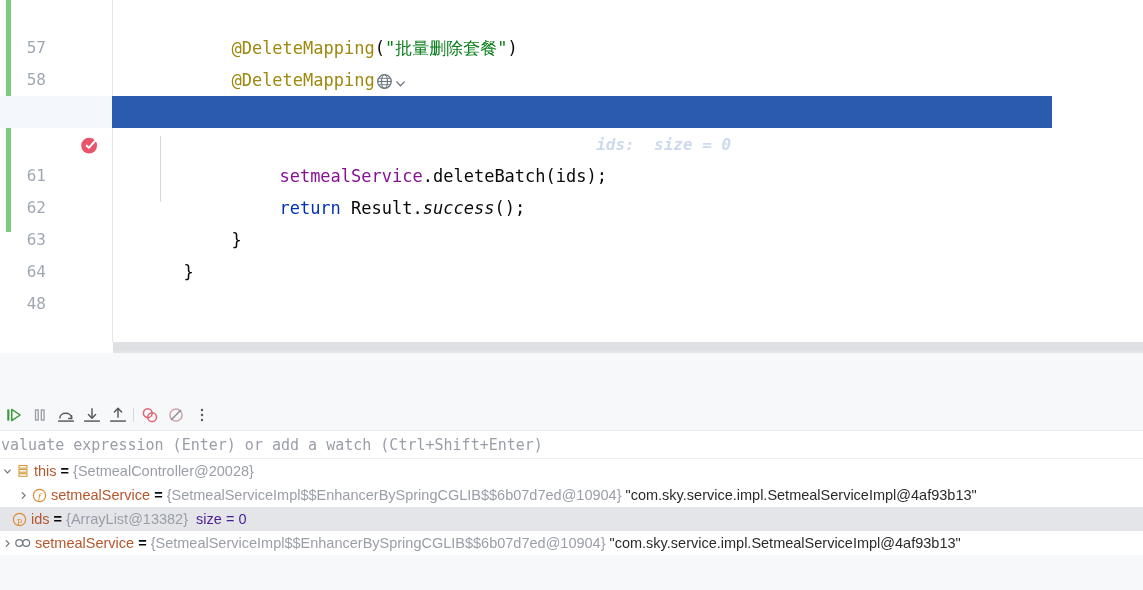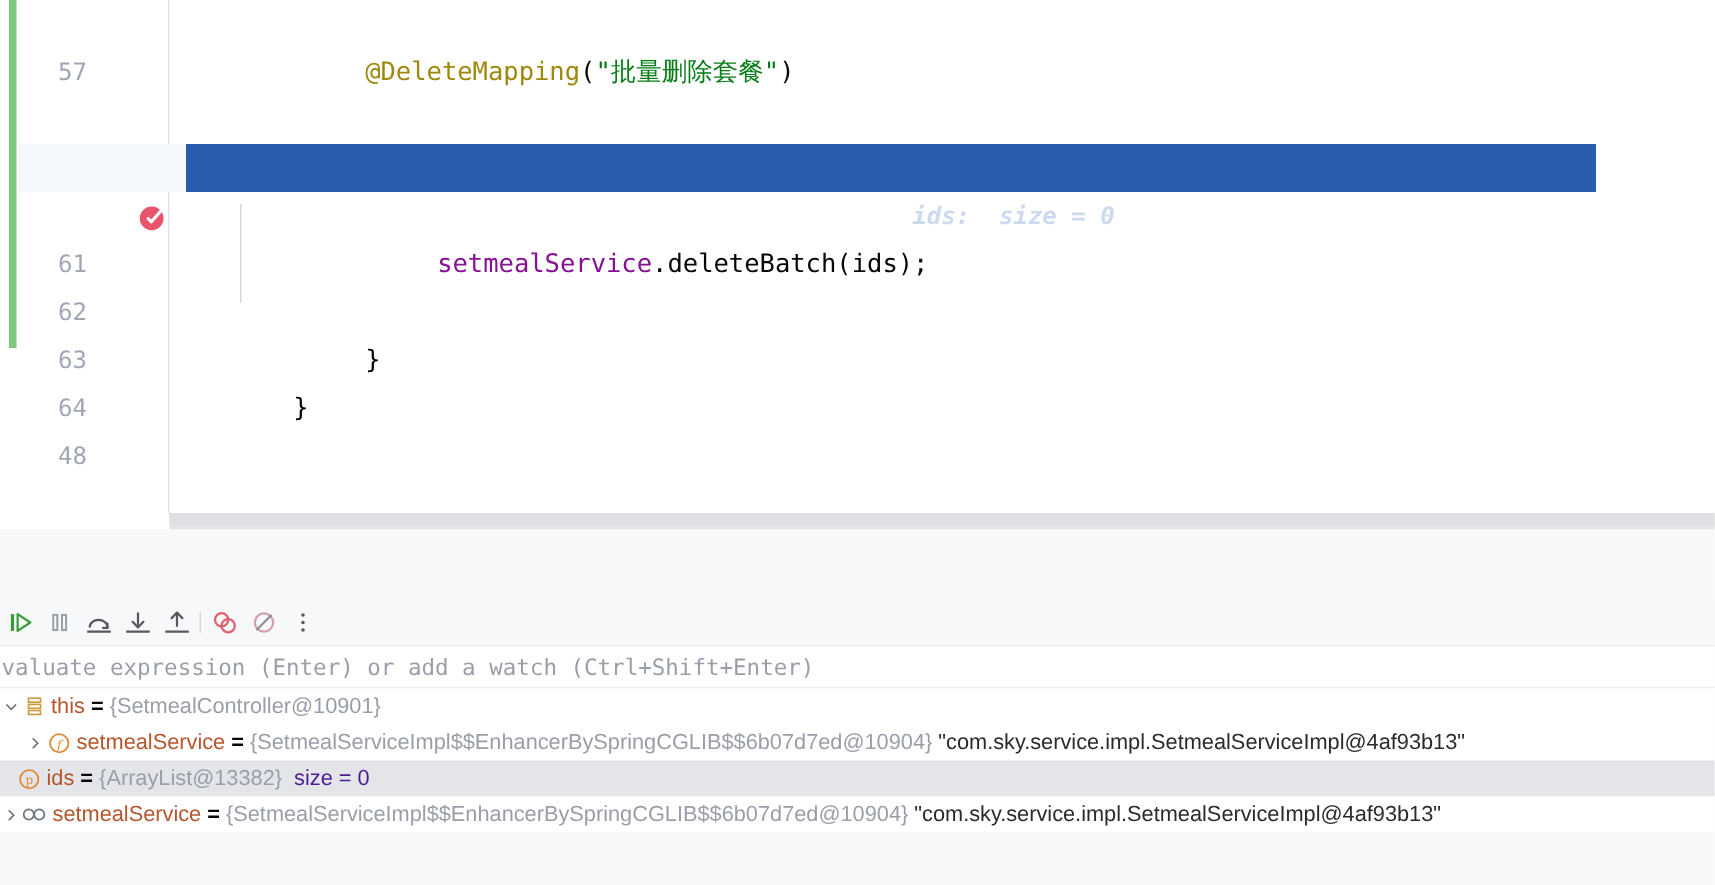--- a/index.html
+++ b/index.html
@@ -27,21 +27,21 @@
     width: 1px; height: 342px;
     background: #e4e4e4;
   }
   .indent-guide {
     position: absolute; left: 160px; top: 136px;
     width: 1px; height: 66px;
     background: #d8d8d8;
   }
 
   .line {
-    position: absolute; left: 12px; width: 1052px; height: 32px;
+    position: absolute; left: 0; width: 1052px; height: 32px;
     font-size: 17px; line-height: 32px;
     white-space: pre;
     color: #080808;
   }
   .lnum {
     position: absolute; left: 0; width: 46px; height: 32px;
     text-align: right;
     font-size: 16px; line-height: 32px;
     color: #a0a7b4;
     font-family: "DejaVu Sans Mono", monospace;
@@ -168,20 +168,34 @@
   <div class="gutter-sep"></div>
   <div class="indent-guide"></div>
 
   <div class="line" style="top:0">
     <span class="lnum">57</span>
     <span class="code" style="left:112px">
       <span style="display:inline-block;width:48px"></span><span class="ann">@DeleteMapping</span><span>(</span><span class="str">"批量删除套餐"</span><span>)</span>
     </span>
   </div>
 
+  <div class="line" style="top:32px">
+    <span class="lnum">58</span>
+    <span class="code" style="left:112px">
+      <span style="display:inline-block;width:48px"></span><span class="ann">@DeleteMapping</span><span class="inline-globe"><svg width="17" height="17" viewBox="0 0 16 16">
+            <circle cx="8" cy="8" r="6.4" fill="none" stroke="#6e7781" stroke-width="1.2"></circle>
+            <ellipse cx="8" cy="8" rx="2.8" ry="6.4" fill="none" stroke="#6e7781" stroke-width="1.1"></ellipse>
+            <line x1="1.6" y1="8" x2="14.4" y2="8" stroke="#6e7781" stroke-width="1.1"></line>
+            <line x1="2.6" y1="5" x2="13.4" y2="5" stroke="#6e7781" stroke-width="0.9"></line>
+            <line x1="2.6" y1="11" x2="13.4" y2="11" stroke="#6e7781" stroke-width="0.9"></line>
+          </svg></span><span class="inline-globe"><svg width="13" height="13" viewBox="0 0 12 12">
+            <path d="M2.5 4.5 L6 8 L9.5 4.5" fill="none" stroke="#6e7781" stroke-width="1.3" stroke-linecap="round"></path>
+          </svg></span>
+    </span>
+  </div>
 
   <div class="line" style="top:64px">
     <span class="lnum">59</span>
     <span class="globe-gutter">
       <svg width="19" height="19" viewBox="0 0 18 18">
         <path d="M2 14 C2 5, 7 2, 14 2 C14 9, 10 15, 2 14 Z" fill="#ffffff" stroke="#4a9b4a" stroke-width="1.3"></path>
         <circle cx="10.5" cy="10.5" r="5" fill="#f0f1f3" stroke="#5b6470" stroke-width="1.1"></circle>
         <ellipse cx="10.5" cy="10.5" rx="2.2" ry="5" fill="none" stroke="#5b6470" stroke-width="0.9"></ellipse>
         <line x1="5.5" y1="10.5" x2="15.5" y2="10.5" stroke="#5b6470" stroke-width="0.9"></line>
       </svg>
@@ -213,20 +227,23 @@
 
   <div class="line" style="top:128px">
     <span class="lnum">61</span>
     <span class="code" style="left:112px">
       <span style="display:inline-block;width:96px"></span><span class="fld">setmealService</span><span>.</span><span>deleteBatch</span><span>(ids);</span>
     </span>
   </div>
 
   <div class="line" style="top:160px">
     <span class="lnum">62</span>
+    <span class="code" style="left:112px">
+      <span style="display:inline-block;width:96px"></span><span class="k">return</span><span> </span><span class="cls">Result</span><span>.</span><span class="smth">success</span><span>();</span>
+    </span>
   </div>
 
   <div class="line" style="top:192px">
     <span class="lnum">63</span>
     <span class="code" style="left:112px">
       <span style="display:inline-block;width:48px"></span><span>}</span>
     </span>
   </div>
 
   <div class="line" style="top:224px">
@@ -319,21 +336,21 @@
             <path d="M1.8 3.3 L5 6.6 L8.2 3.3" fill="none" stroke="#6e6e6e" stroke-width="1.2" stroke-linecap="round"></path>
           </svg>
       </span>
       <span class="vicon" style="left:16px">
         <svg width="14" height="14" viewBox="0 0 14 14">
           <rect x="3" y="1.5" width="8" height="2.6" fill="none" stroke="#d09a3c" stroke-width="1.1"></rect>
           <rect x="3" y="5.6" width="8" height="2.6" fill="none" stroke="#d09a3c" stroke-width="1.1"></rect>
           <rect x="3" y="9.7" width="8" height="2.6" fill="none" stroke="#d09a3c" stroke-width="1.1"></rect>
         </svg>
       </span>
-      <span class="vtext" style="left:34px"><span class="vname">this</span><span class="veq"> = </span><span class="vval">{SetmealController@10901}</span></span>
+      <span class="vtext" style="left:34px"><span class="vname">this</span><span class="veq"> = </span><span class="vval">{SetmealController@20028}</span></span>
     </div>
 
     <div class="var-row" style="top:24px">
       <span class="arrow" style="left:16px">
         <svg width="9" height="9" viewBox="0 0 10 10">
             <path d="M3.5 1.8 L6.8 5 L3.5 8.2" fill="none" stroke="#6e6e6e" stroke-width="1.2" stroke-linecap="round"></path>
           </svg>
       </span>
       <span class="vicon" style="left:32px">
         <svg width="15" height="15" viewBox="0 0 15 15">

